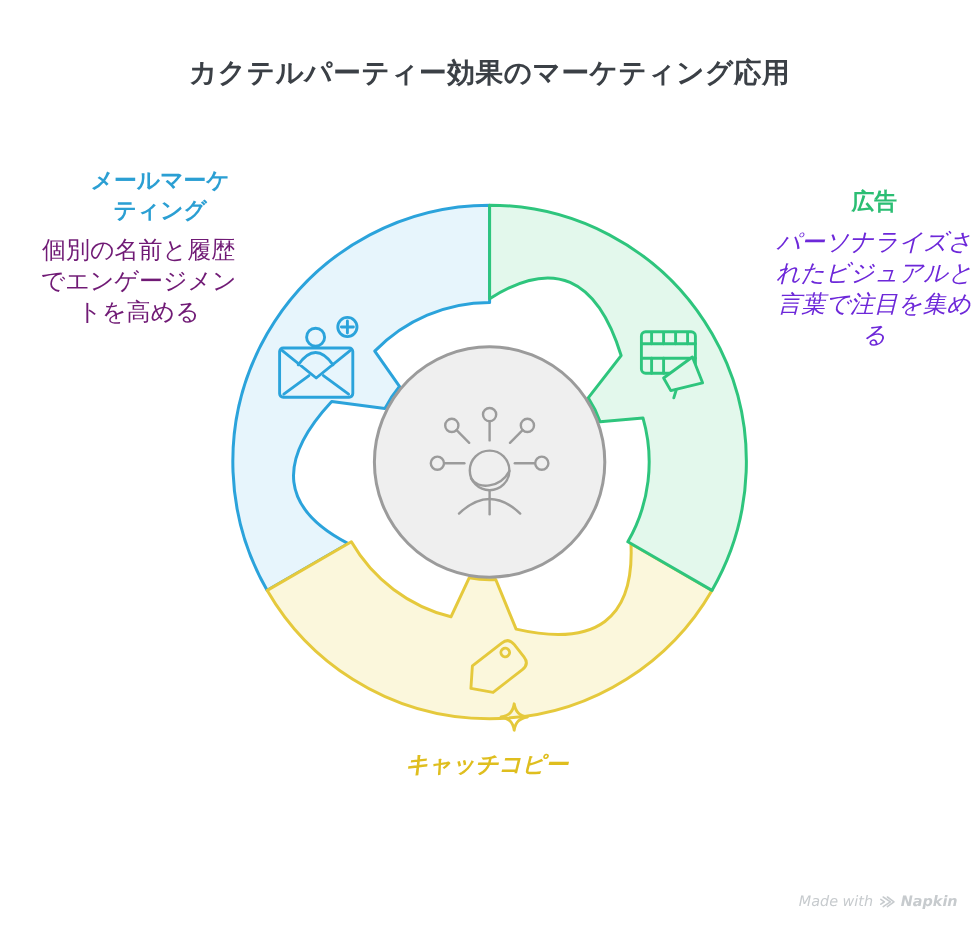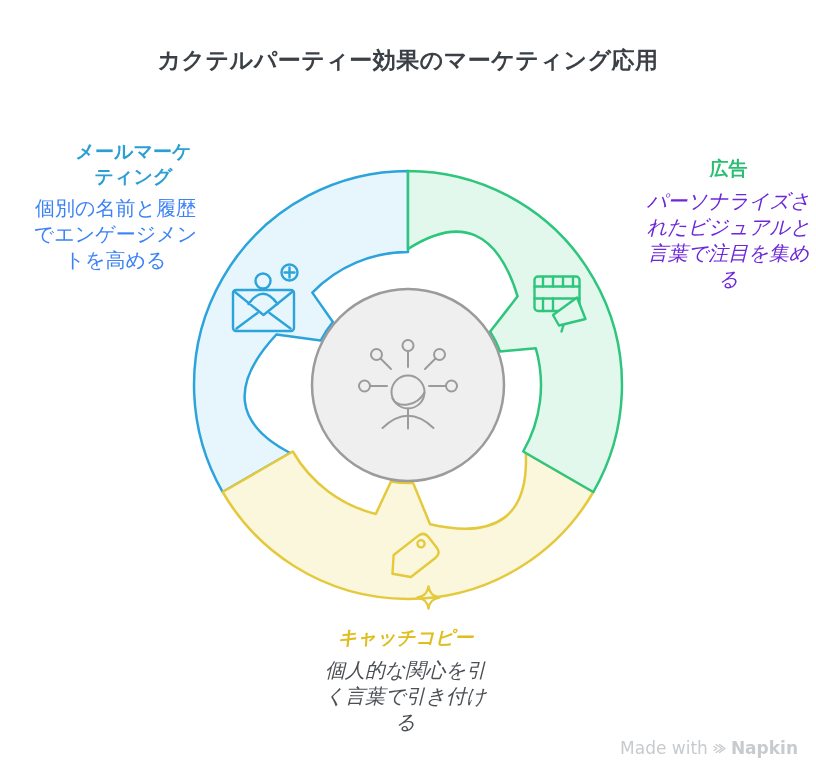--- a/index.html
+++ b/index.html
@@ -13,21 +13,21 @@
   }
   .label-block{position:absolute;width:165px;text-align:center;word-break:break-all;line-break:anywhere;}
   .label-block .sec-label{font-size:19px;font-weight:700;line-height:1.3;}
   .label-block .sec-body{font-size:20px;font-weight:400;line-height:1.3;margin-top:7px;}
   .blk-email{left:33px;top:139px;}
   .blk-ads{left:622px;top:156px;margin-left:24px;}
   .blk-copy{left:323px;top:625px;font-style:italic;}
   svg.diagram{position:absolute;left:0;top:0;}
   .watermark{
     position:absolute;right:18px;bottom:22px;display:flex;align-items:center;gap:5px;
-    font-size:17px;cursor:pointer;
+    font-size:12px;cursor:pointer;font-style:italic;
   }
   .watermark .brand{font-weight:600;}
 </style>
 </head>
 <body>
 
 <div class="page">
 
   <div class="title" style="color: rgb(59, 64, 70);">カクテルパーティー効果のマーケティング応用</div>
 
@@ -82,31 +82,30 @@
       <g transform="rotate(-38 413 557)">
         <path d="M399,543.5 L430,543.5 Q437.5,543.5 437.5,551 L437.5,564 Q437.5,571.5 430,571.5 L399,571.5 L386.5,557.5 Z"></path>
         <circle cx="427.5" cy="551.5" r="3.6"></circle>
       </g>
       <path d="M428.5,586.5 C429.6,593.5 432.8,596.3 439.5,597.5 C432.8,598.7 429.6,601.5 428.5,608.5 C427.4,601.5 424.2,598.7 417.5,597.5 C424.2,596.3 427.4,593.5 428.5,586.5 Z"></path>
     </g>
   </svg>
 
   <div class="label-block blk-email">
     <div class="sec-label" style="color: rgb(43, 159, 211); margin-left: 36px;">メールマーケティング</div>
-    <div class="sec-body" style="color: #3b82f6;">個別の名前と履歴でエンゲージメントを高める</div>
+    <div class="sec-body" style="color: #701a75;">個別の名前と履歴でエンゲージメントを高める</div>
   </div>
 
   <div class="label-block blk-ads">
     <div class="sec-label" style="color: rgb(43, 190, 115);">広告</div>
     <div class="sec-body" style="color: #6d28d9; font-style: italic;">パーソナライズされたビジュアルと言葉で注目を集める</div>
   </div>
 
   <div class="label-block blk-copy">
     <div class="sec-label" style="color: rgb(223, 190, 30);">キャッチコピー</div>
-    <div class="sec-body" style="color: rgb(75, 79, 84);">個人的な関心を引く言葉で引き付ける</div>
   </div>
 
   <div class="watermark" style="color: rgb(199, 203, 206);">
     <span>Made with</span>
     <svg width="13" height="13" viewBox="0 0 13 13">
       <path id="wm-glyph" d="M3,2.5 L9,6.5 L3,10.5 M6.5,2.5 L12,6.5 L6.5,10.5 M1,4.5 L4,6.5 L1,8.5" fill="none" stroke-width="1.3" stroke-linejoin="round" stroke-linecap="round" stroke="#C7CBCE"></path>
     </svg>
     <span class="brand">Napkin</span>
   </div>
 

